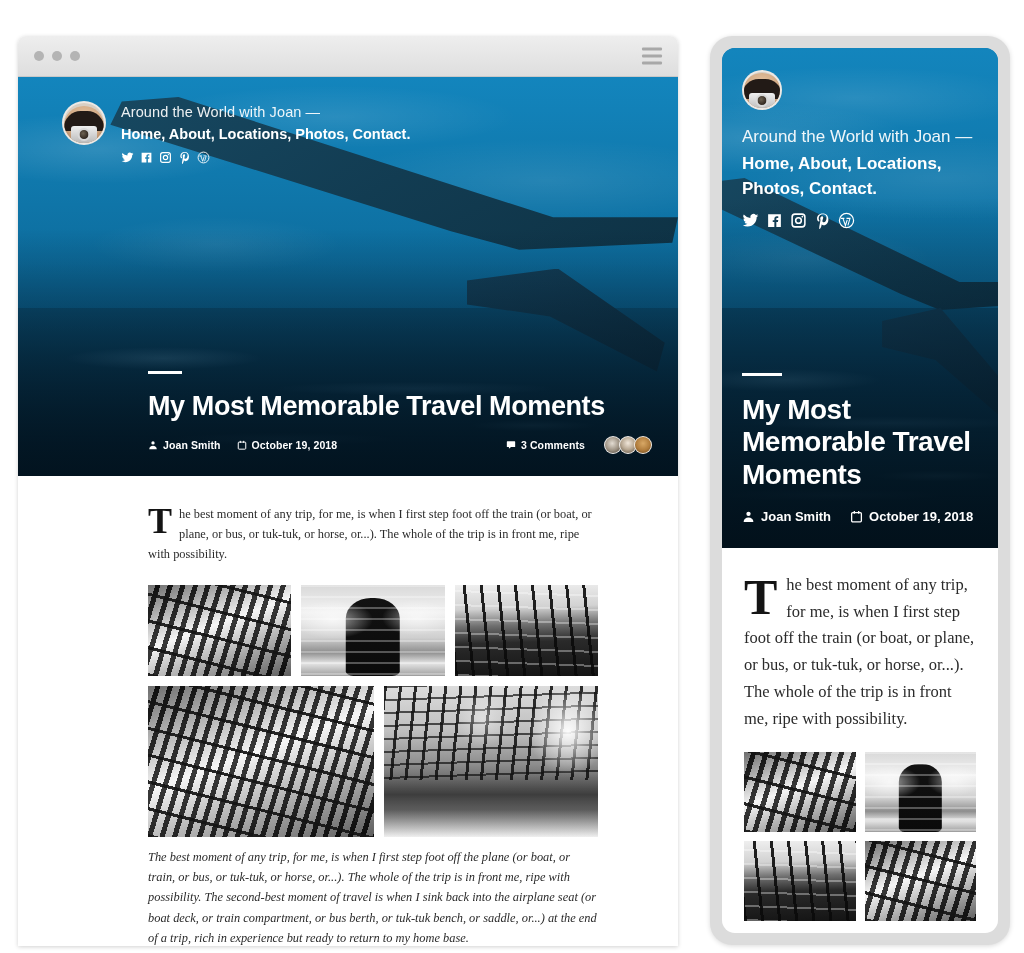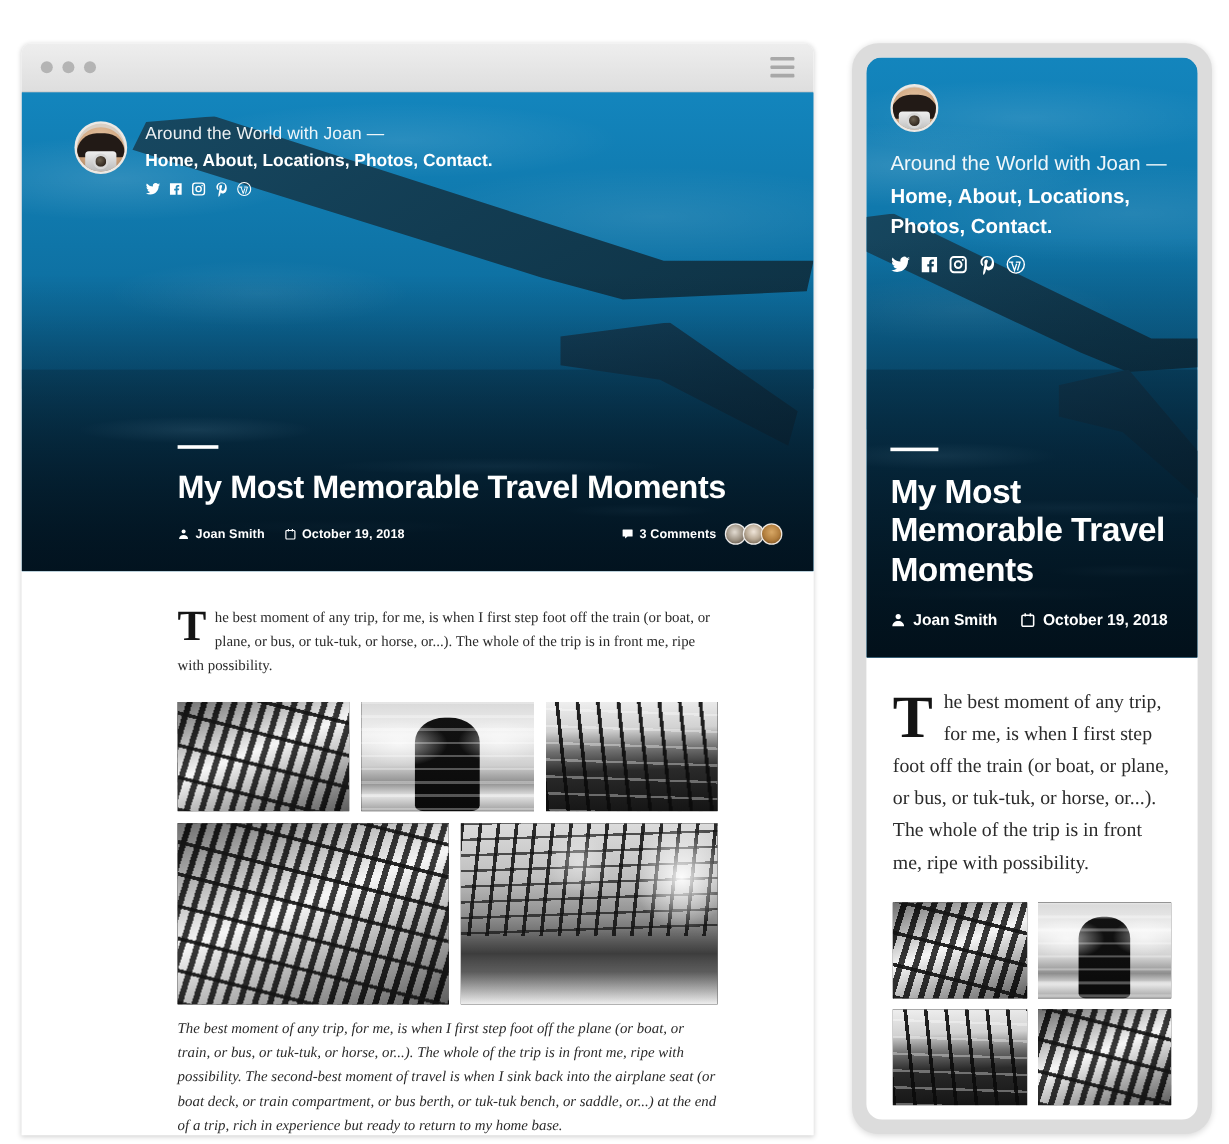--- a/index.html
+++ b/index.html
@@ -145,21 +145,21 @@
   .hero-title {
     color: #ffffff; font-weight: 700; font-size: 27px; line-height: 1.16;
     letter-spacing: -0.4px; margin-bottom: 14px;
   }
   .meta-row { display: flex; align-items: center; justify-content: space-between; }
   .meta-left { display: flex; align-items: center; gap: 16px; }
   .meta-item {
     display: flex; align-items: center; gap: 5px;
     color: #ffffff; font-size: 10.5px; font-weight: 600; letter-spacing: 0.1px;
   }
-  .meta-right { display: flex; align-items: center; gap: 7px; }
+  .meta-right { display: flex; align-items: center; gap: 19px; }
   .commenters { display: flex; }
   .cavatar {
     width: 18px; height: 18px; border-radius: 50%;
     border: 1.5px solid rgba(255,255,255,0.85);
     margin-left: -3px; overflow: hidden; position: relative;
   }
   .cavatar:first-child { margin-left: 0; }
   .cav1 { background: radial-gradient(circle at 45% 40%, #e3dcd2 0%, #9a8f80 55%, #3b332b 100%); }
   .cav2 { background: radial-gradient(circle at 50% 38%, #f0e6da 0%, #b9a994 50%, #564a3c 100%); }
   .cav3 { background: radial-gradient(circle at 50% 40%, #d8a866 0%, #b07c3c 55%, #5e3d18 100%); }

